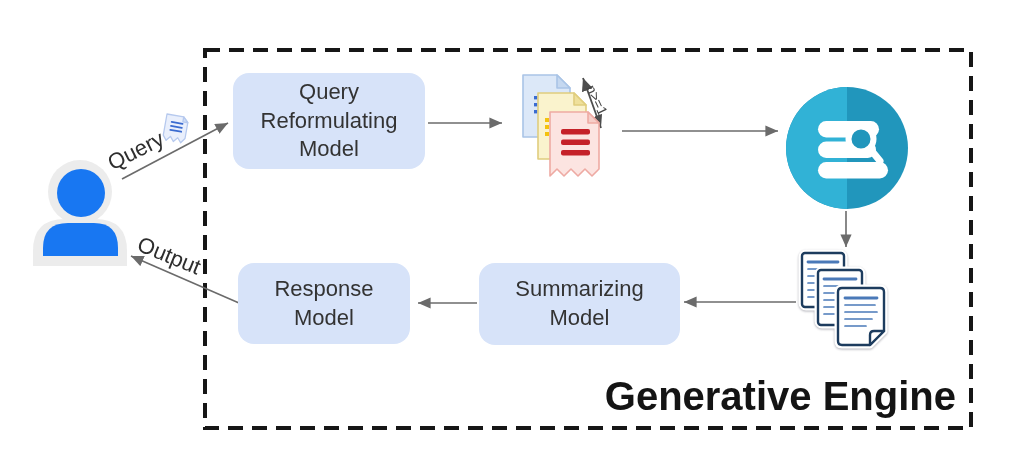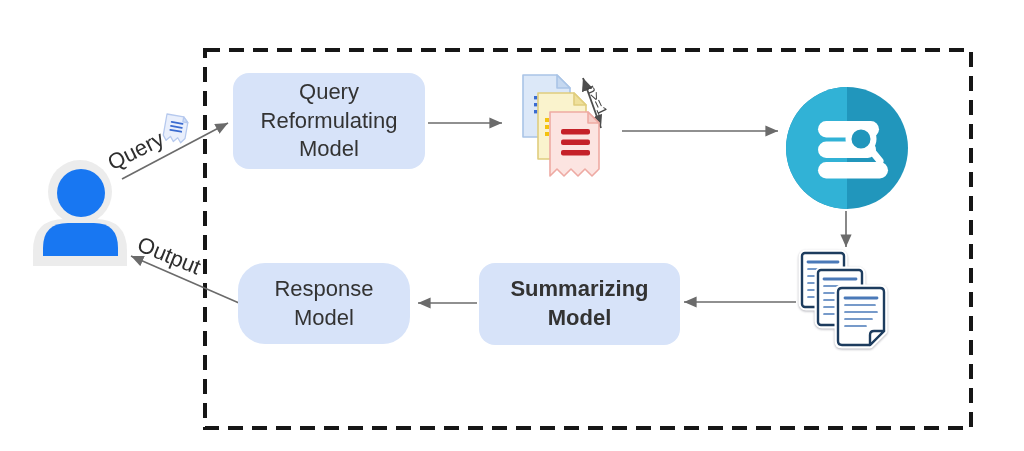--- a/index.html
+++ b/index.html
@@ -33,22 +33,22 @@
   .bdot{fill:var(--accent-blue,#3a6bd0);}
   .qdoc{fill:#e9effc;stroke:#b6c9ee;stroke-width:1.3;stroke-linejoin:round;}
   .qfold{fill:#cdddf5;stroke:#b6c9ee;stroke-width:1.3;stroke-linejoin:round;}
   .qline{stroke:var(--accent-blue,#3a6bd0);stroke-width:1.8;stroke-linecap:round;}
 
   
   .node{position:absolute;background:var(--node-fill,#d7e3f9);border-radius:16px;
         display:flex;align-items:center;justify-content:center;text-align:center;
         color:var(--node-text,#333);font-size:22px;line-height:1.3;white-space:pre-line;}
   #node-qrm{left:233px;top:73px;width:192px;height:96px;}
-  #node-sum{left:479px;top:263px;width:201px;height:82px;font-weight:bold;}
-  #node-resp{left:238px;top:263px;width:172px;height:81px;border-radius:27px;}
+  #node-sum{left:479px;top:263px;width:201px;height:82px;}
+  #node-resp{left:238px;top:263px;width:172px;height:81px;}
   .lbl{position:absolute;color:#3a3a3a;}
   .search-label{left:777px;top:60px;width:140px;text-align:center;font-size:20px;}
   .reform-label{left:503px;top:177px;width:120px;text-align:center;font-size:15px;
                 line-height:1.15;white-space:pre-line;}
   .ge-title{left:556px;top:374px;width:400px;text-align:right;font-size:40px;
             font-weight:bold;color:#141414;}
   .query-label{left:106px;top:138px;font-size:22px;color:#2e2e2e;transform:rotate(-27deg);}
   .output-label{left:136px;top:243px;font-size:22px;color:#2e2e2e;transform:rotate(22deg);}
   .n-label{left:581px;top:92px;font-size:14px;color:#444;transform:rotate(65deg);}
 </style>
@@ -169,13 +169,14 @@
 Reformulating
 Model</div>
   <div class="node" id="node-sum">Summarizing
 Model</div>
   <div class="node" id="node-resp">Response
 Model</div>
 
   <div class="lbl query-label">Query</div>
   <div class="lbl output-label">Output</div>
   <div class="lbl n-label">n&gt;=1</div>
+  <div class="lbl ge-title">Generative Engine</div>
 </div>
 
 </body></html>

